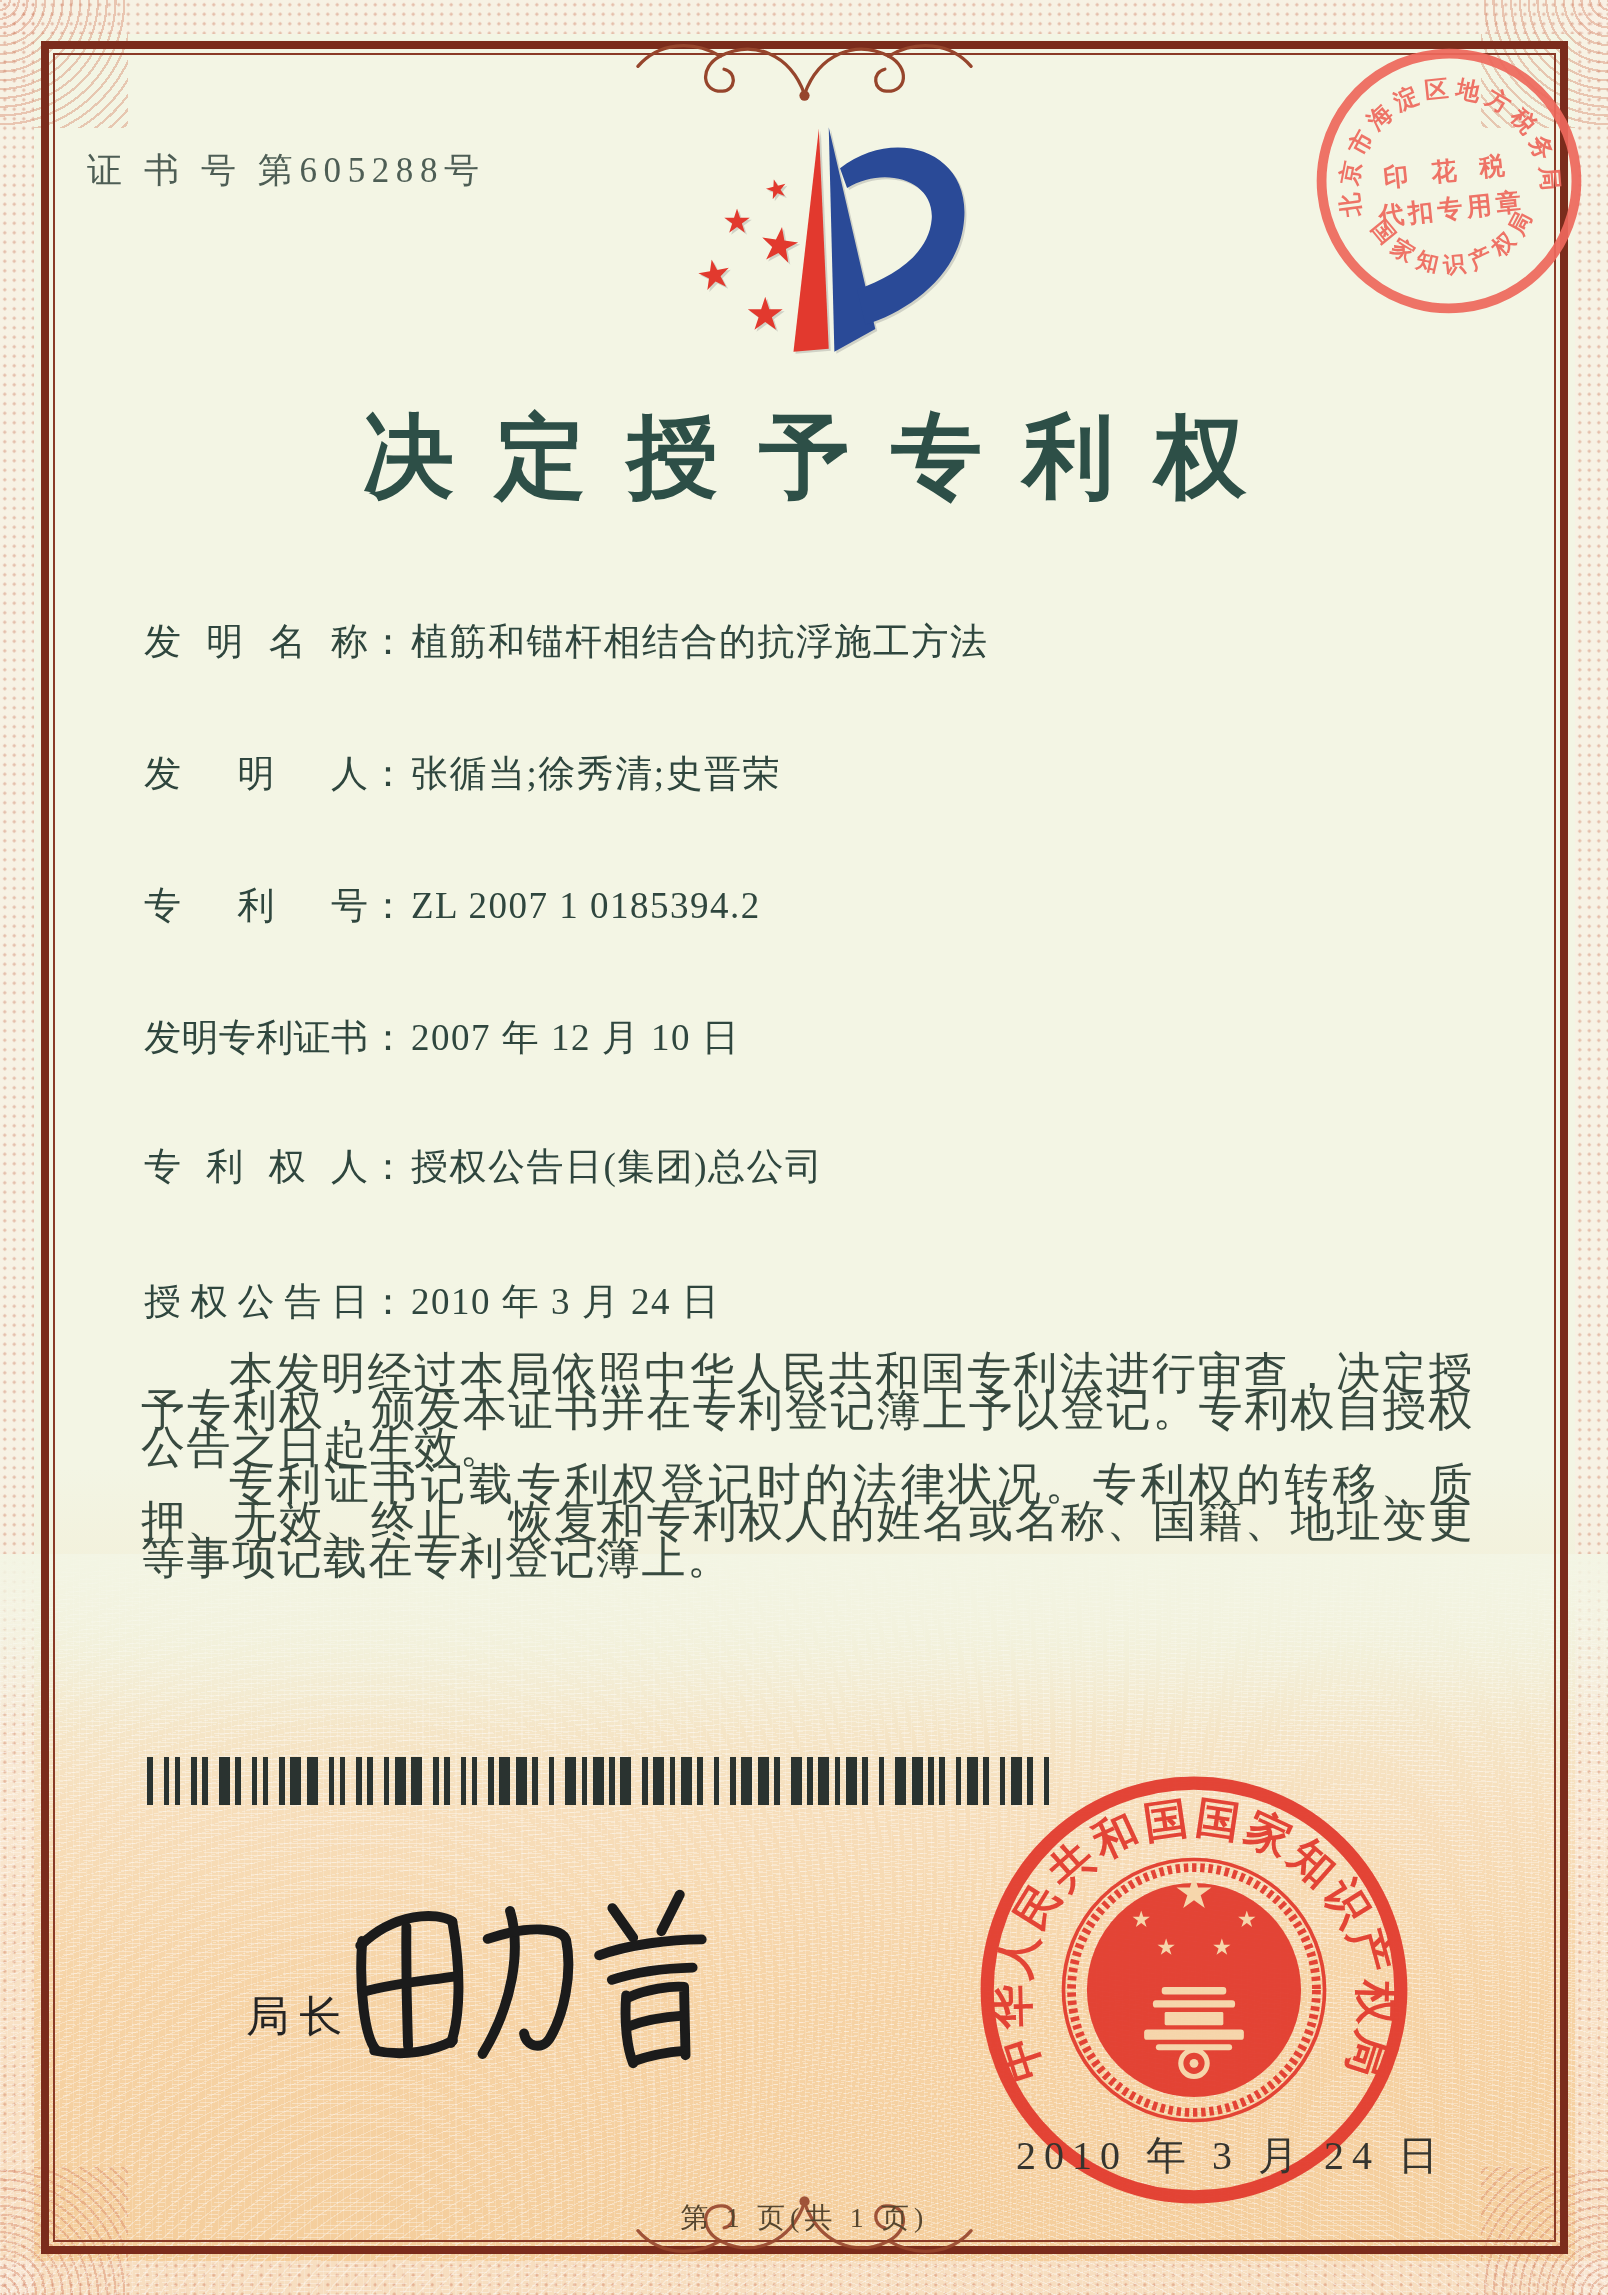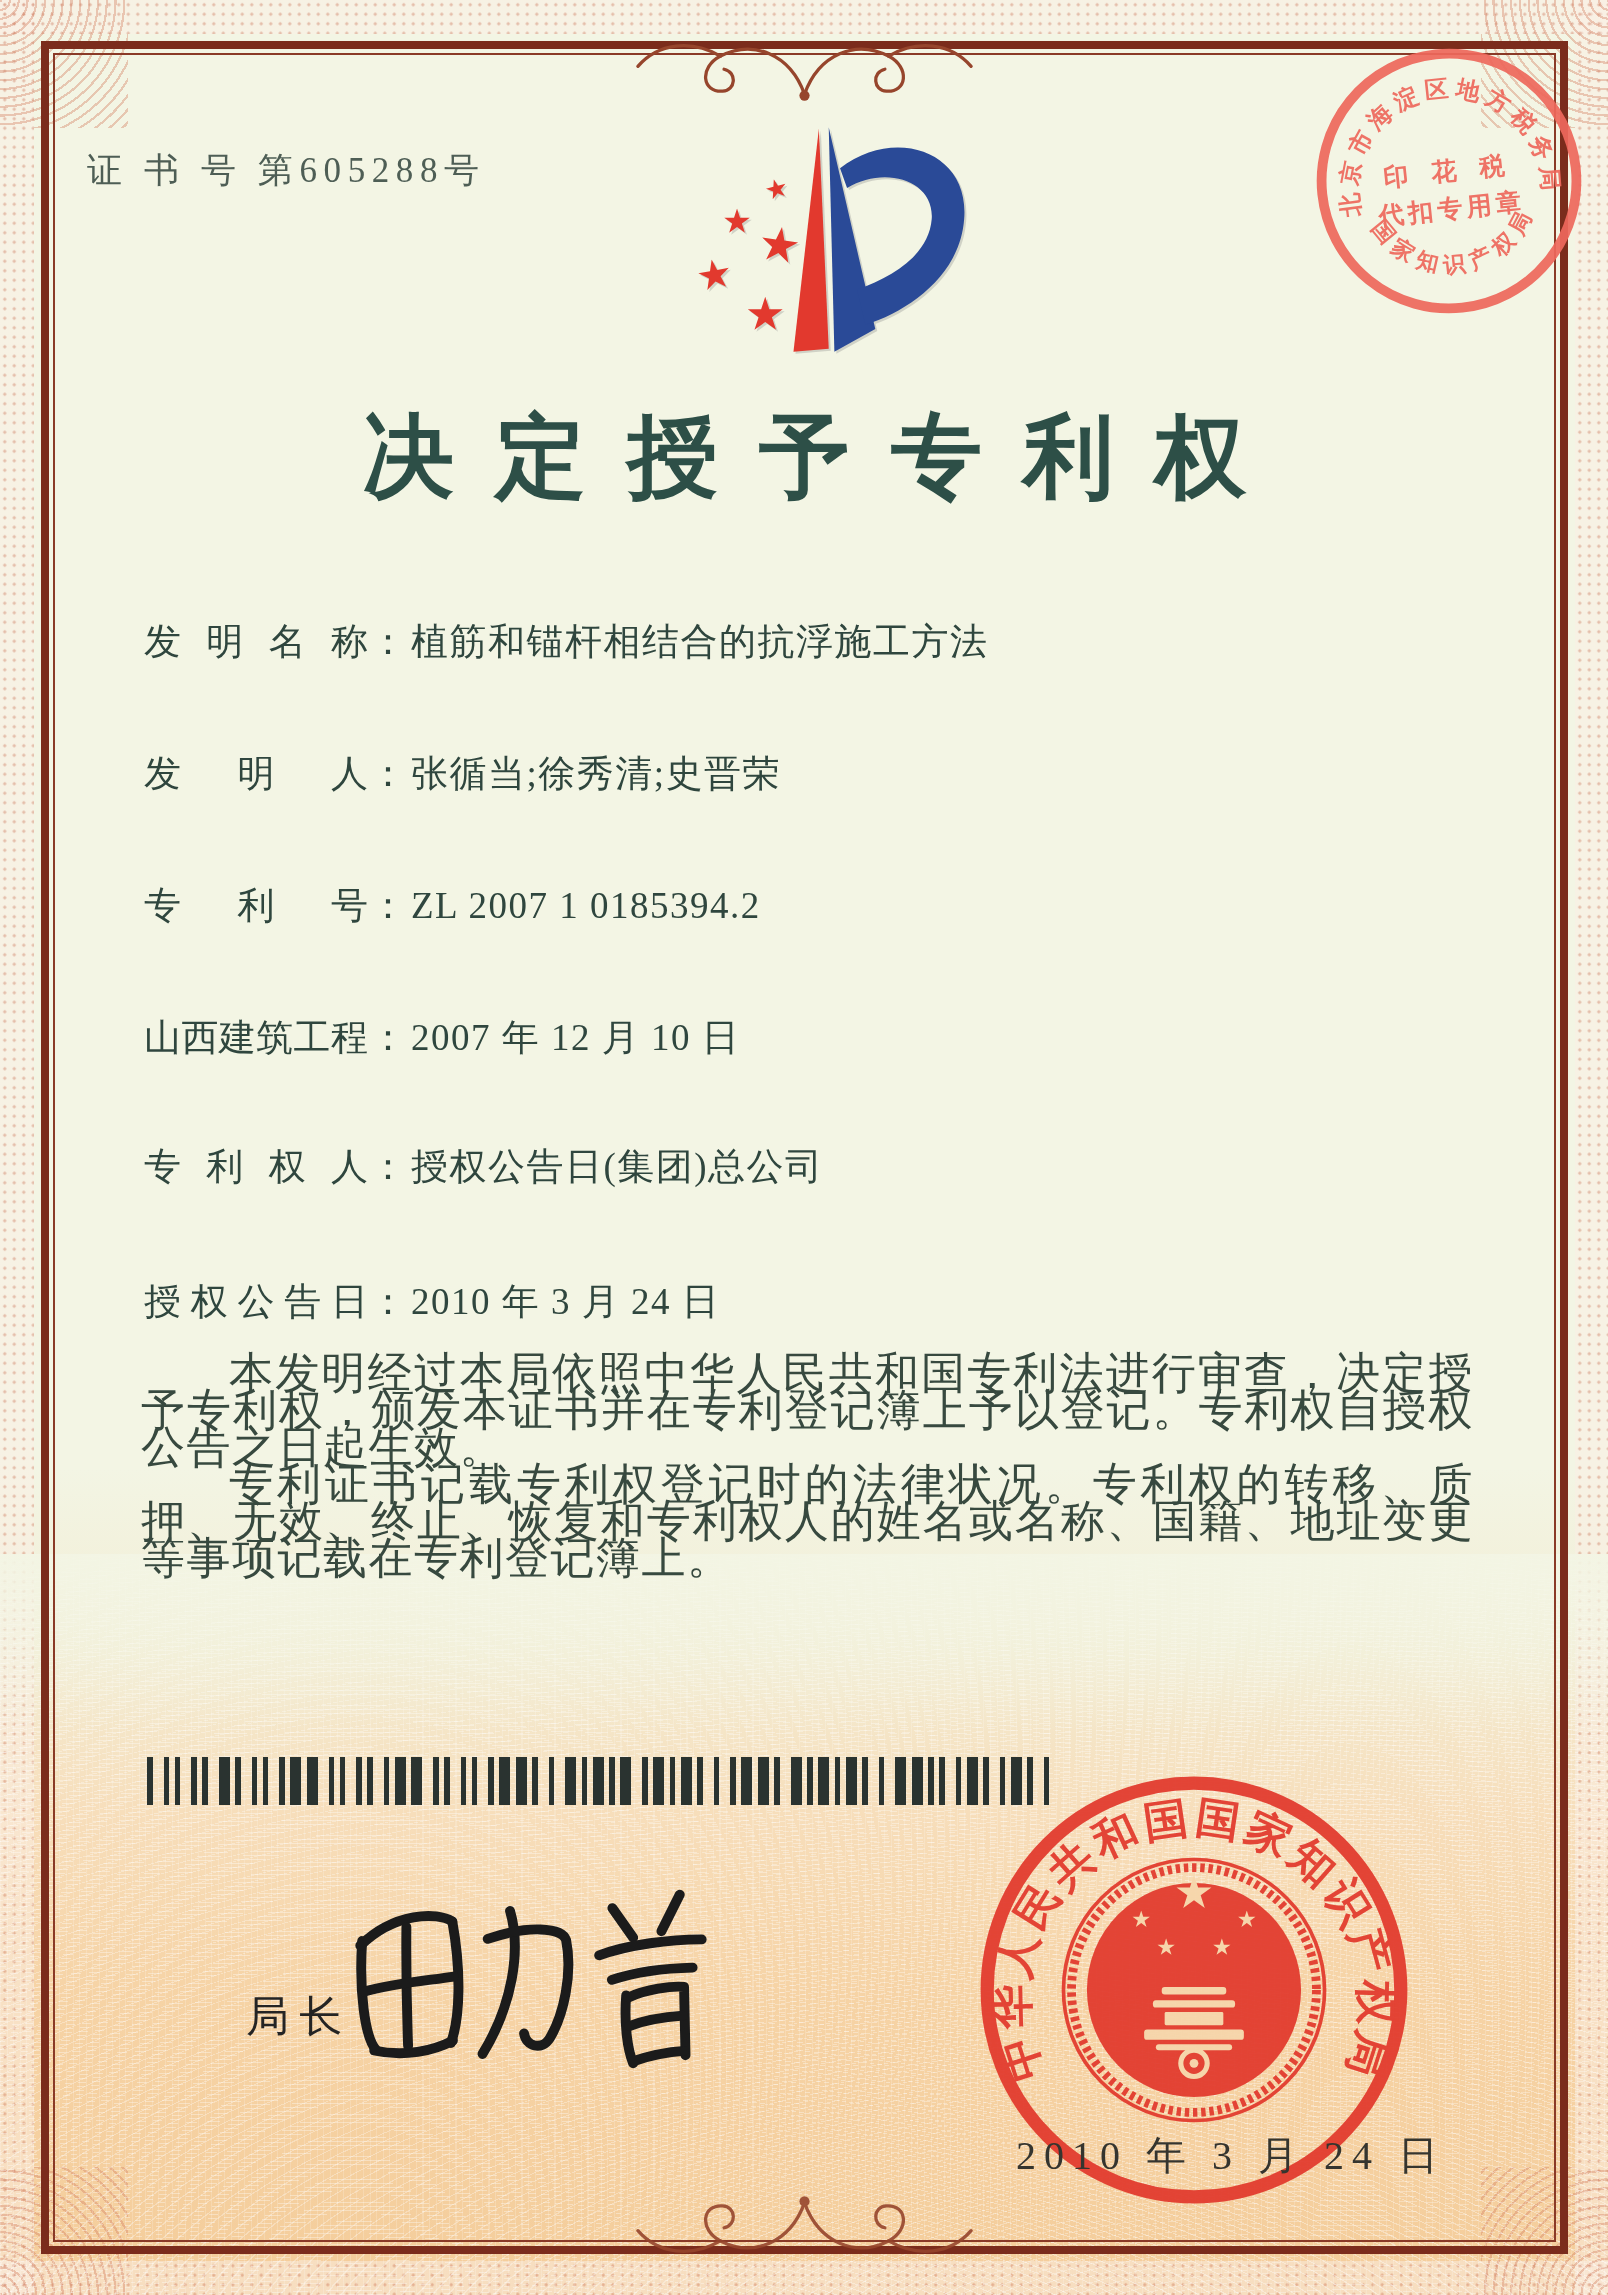--- a/index.html
+++ b/index.html
@@ -150,21 +150,21 @@
     <div class="field f0">
       <span class="flabel">发明名称</span><span class="fcolon">：</span><span class="fvalue">植筋和锚杆相结合的抗浮施工方法</span>
     </div>
     <div class="field f1">
       <span class="flabel">发明人</span><span class="fcolon">：</span><span class="fvalue">张循当;徐秀清;史晋荣</span>
     </div>
     <div class="field f2">
       <span class="flabel">专利号</span><span class="fcolon">：</span><span class="fvalue">ZL 2007 1 0185394.2</span>
     </div>
     <div class="field f3">
-      <span class="flabel">山西建筑工程</span><span class="fcolon">：</span><span class="fvalue">2007 年 12 月 10 日</span>
+      <span class="flabel">发明专利证书</span><span class="fcolon">：</span><span class="fvalue">2007 年 12 月 10 日</span>
     </div>
     <div class="field f4">
       <span class="flabel">专利权人</span><span class="fcolon">：</span><span class="fvalue">授权公告日(集团)总公司</span>
     </div>
     <div class="field f5">
       <span class="flabel">授权公告日</span><span class="fcolon">：</span><span class="fvalue">2010 年 3 月 24 日</span>
     </div>
   </div>
 
   <div class="body-text">
@@ -344,15 +344,16 @@
         <rect x="130" y="165" width="40" height="9" rx="1"></rect>
         <rect x="116" y="177" width="68" height="7" rx="2"></rect>
         <rect x="124" y="187" width="52" height="4" rx="2"></rect>
       </g>
       <circle cx="150" cy="200" r="9" fill="none" stroke="#f6d6ab" stroke-width="3.5"></circle>
       <circle cx="150" cy="200" r="3" fill="#f6d6ab"></circle>
     </g>
   </svg>
 
   <div class="issue-date">2010 年 3 月 24 日</div>
+  <div class="footer">第 1 页(共 1 页)</div>
 
 </div>
 
 
 </body></html>

